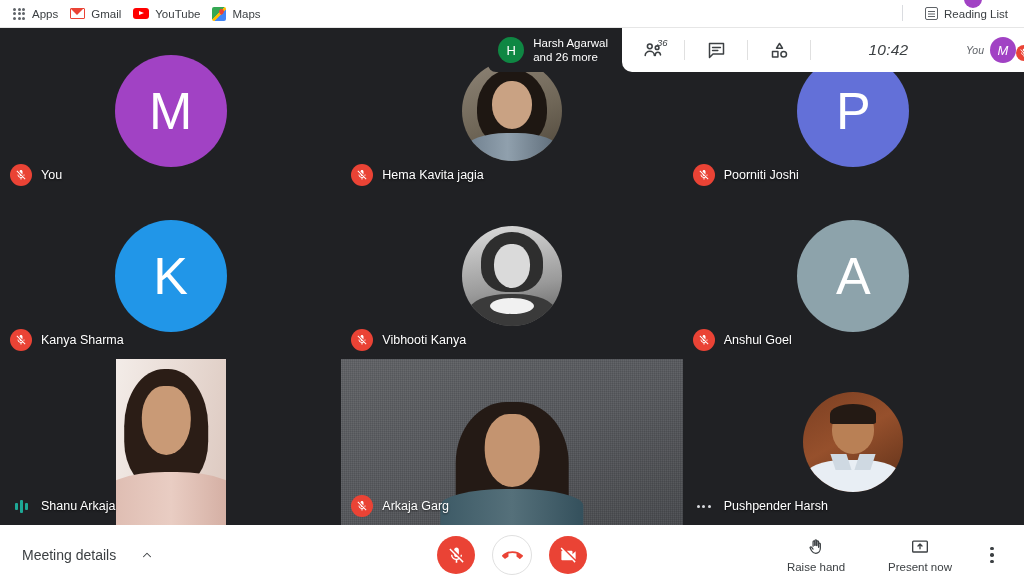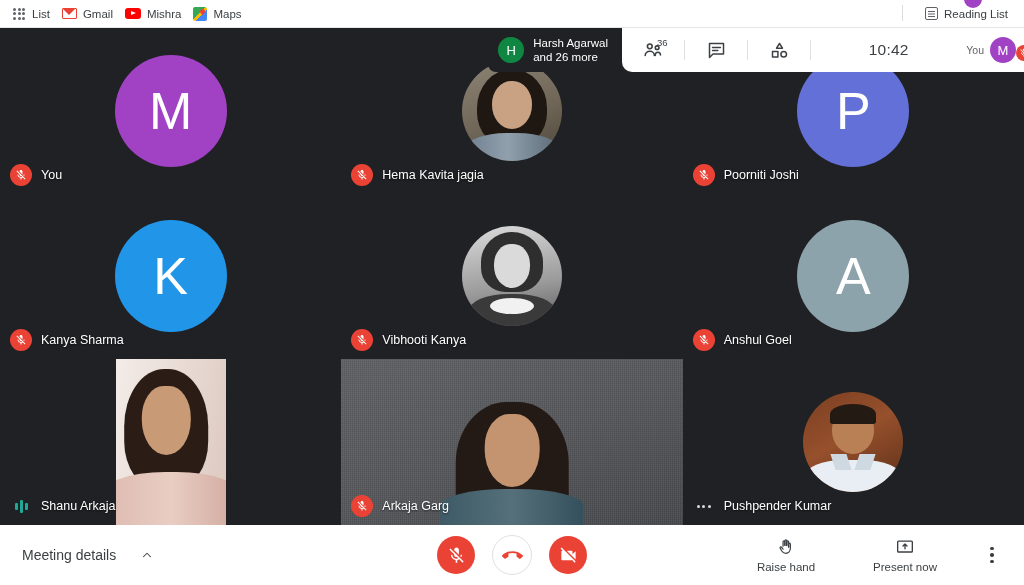--- a/index.html
+++ b/index.html
@@ -293,20 +293,21 @@
   .chip-text { line-height: 1.22; }
   .chip-text div { color: #ffffff; font-size: 11.5px; white-space: nowrap; }
 
   .top-bar {
     position: absolute; top: 0; right: 0;
     height: 44px; width: 402px;
     background: #ffffff;
     display: flex; align-items: center;
     border-bottom-left-radius: 10px;
     z-index: 31;
+    font-style: italic;
   }
   .tb-btn {
     flex: 0 0 auto; width: 62px; height: 44px;
     display: flex; align-items: center; justify-content: center;
     position: relative;
   }
   .tb-sep { width: 1px; height: 20px; background: #e0e0e0; }
   .tb-count {
     position: absolute; top: 9px; left: 35px;
     font-size: 9.5px; color: #3c4043;
@@ -355,21 +356,21 @@
     display: flex; align-items: center; justify-content: center;
     border: none; cursor: pointer;
   }
   .rnd-red { background: #ea4335; }
   .rnd-hang {
     background: #ffffff; border: 1px solid #e0e0e0;
     width: 40px; height: 40px;
   }
   .right-controls {
     margin-left: auto; display: flex; align-items: center;
-    gap: 15px; padding-right: 12px;
+    gap: 0; padding-right: 12px;
   }
   .rc-item {
     width: 104px; height: 56px;
     display: flex; flex-direction: column; align-items: center;
     justify-content: center; gap: 4px; cursor: pointer;
   }
   .rc-label { font-size: 11.5px; color: #3c4043; white-space: nowrap; }
   .rc-more {
     width: 40px; height: 56px;
     display: flex; flex-direction: column; align-items: center;
@@ -386,31 +387,31 @@
       <i></i>
         <i></i>
         <i></i>
         <i></i>
         <i></i>
         <i></i>
         <i></i>
         <i></i>
         <i></i>
     </span>
-    <span class="bm-label">List</span>
+    <span class="bm-label">Apps</span>
   </div>
 
   <div class="bm-item">
     <span class="gmail-ico"></span>
     <span class="bm-label">Gmail</span>
   </div>
 
   <div class="bm-item">
     <span class="yt-ico"></span>
-    <span class="bm-label">Mishra</span>
+    <span class="bm-label">YouTube</span>
   </div>
 
   <div class="bm-item">
     <span class="maps-ico"></span>
     <span class="bm-label">Maps</span>
   </div>
 
   <div class="bm-right">
     <span class="bm-divider"></span>
     <div class="bm-item">
@@ -559,21 +560,21 @@
           <span class="collarL"></span>
             <span class="collarR"></span>
         </div>
       </div>
       <div class="name-row">
         <span class="ellipsis-badge">
           <i></i>
             <i></i>
             <i></i>
         </span>
-        <span class="tile-name">Pushpender Kumar</span>
+        <span class="tile-name">Pushpender Harsh</span>
       </div>
     </div>
 
   </div>
 
   <div class="speaker-chip">
     <span class="chip-avatar">H</span>
     <span class="chip-text">
       <div>Harsh Agarwal</div>
       <div>and 26 more</div>

